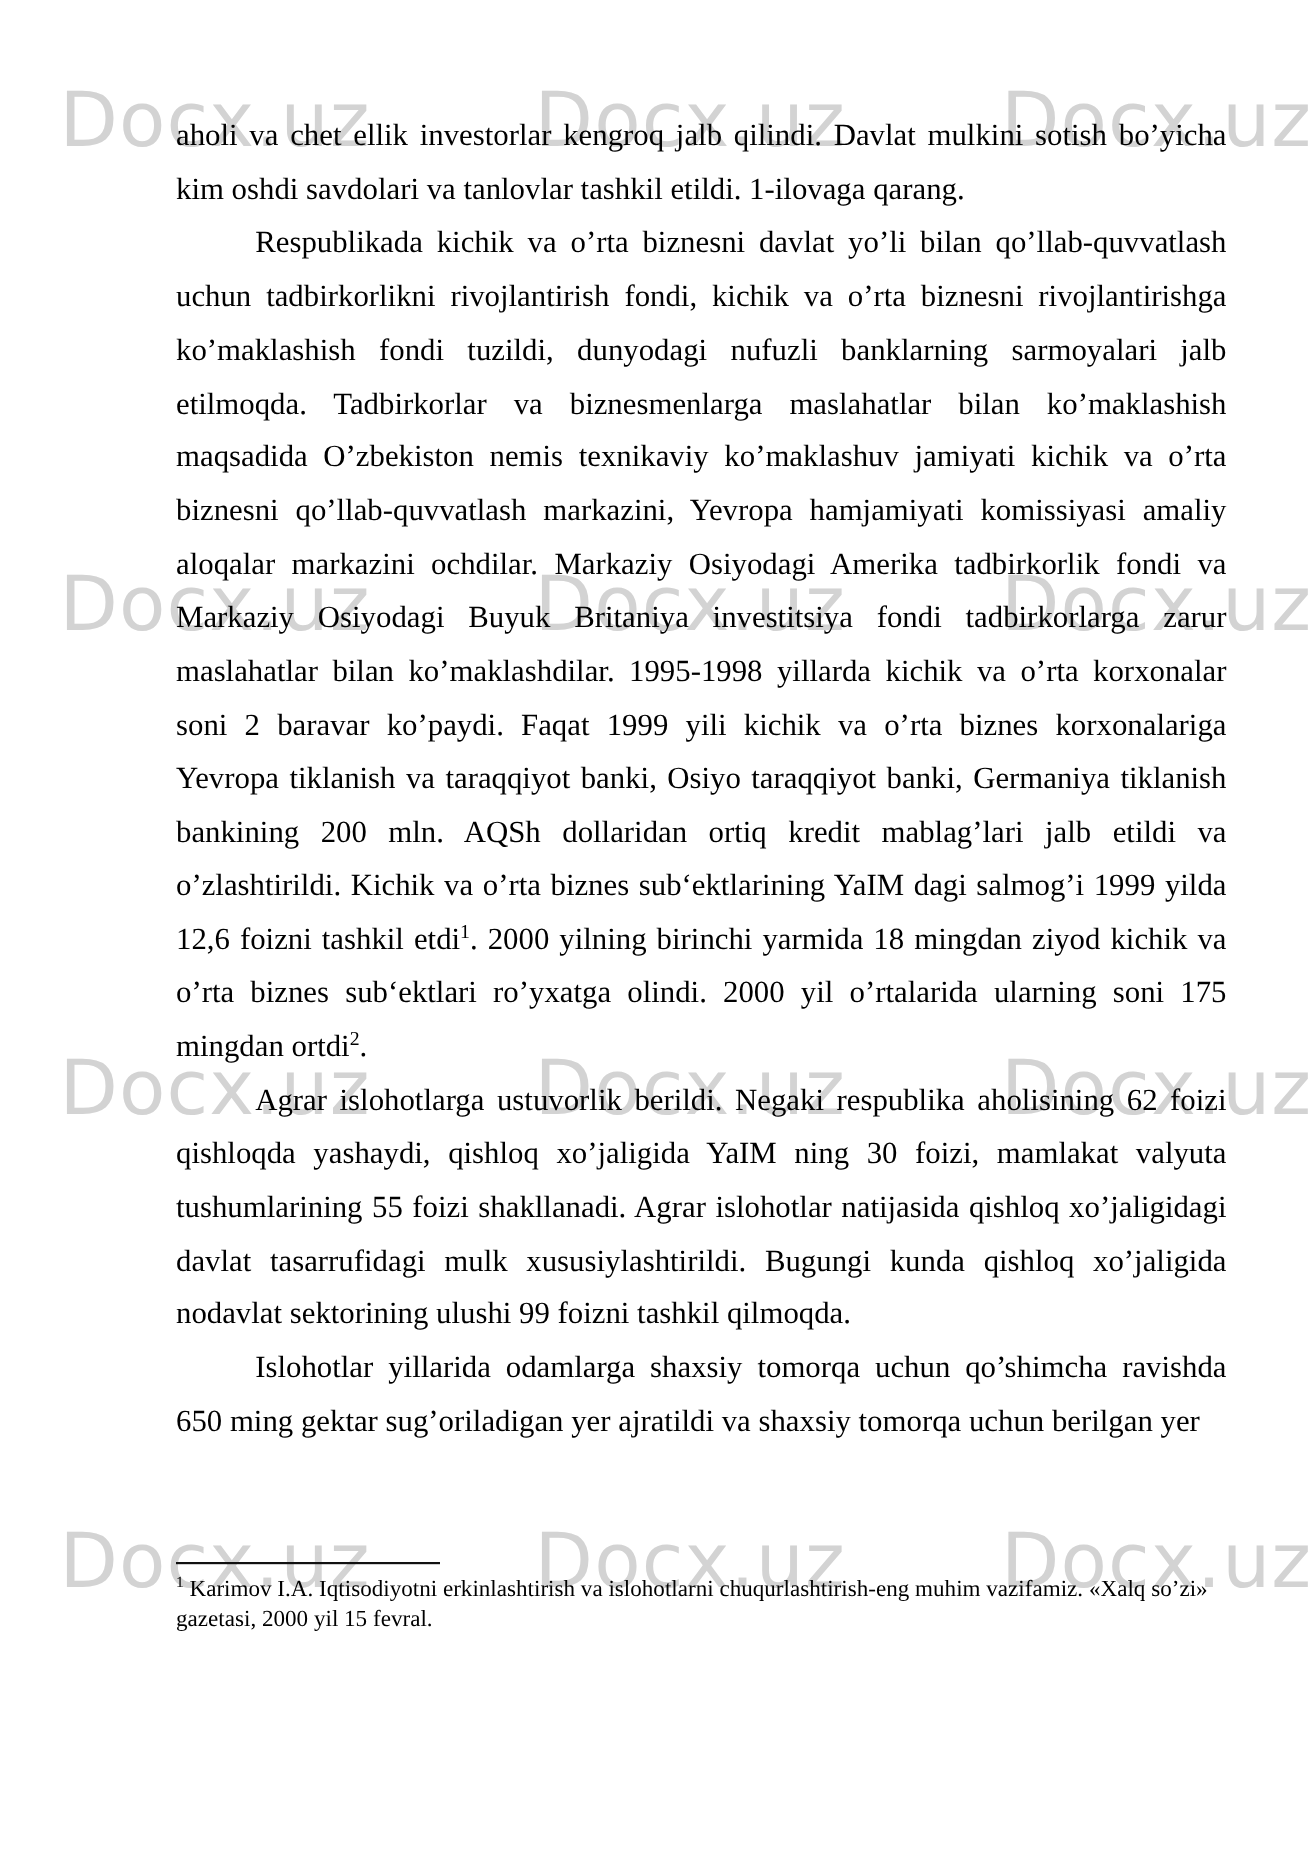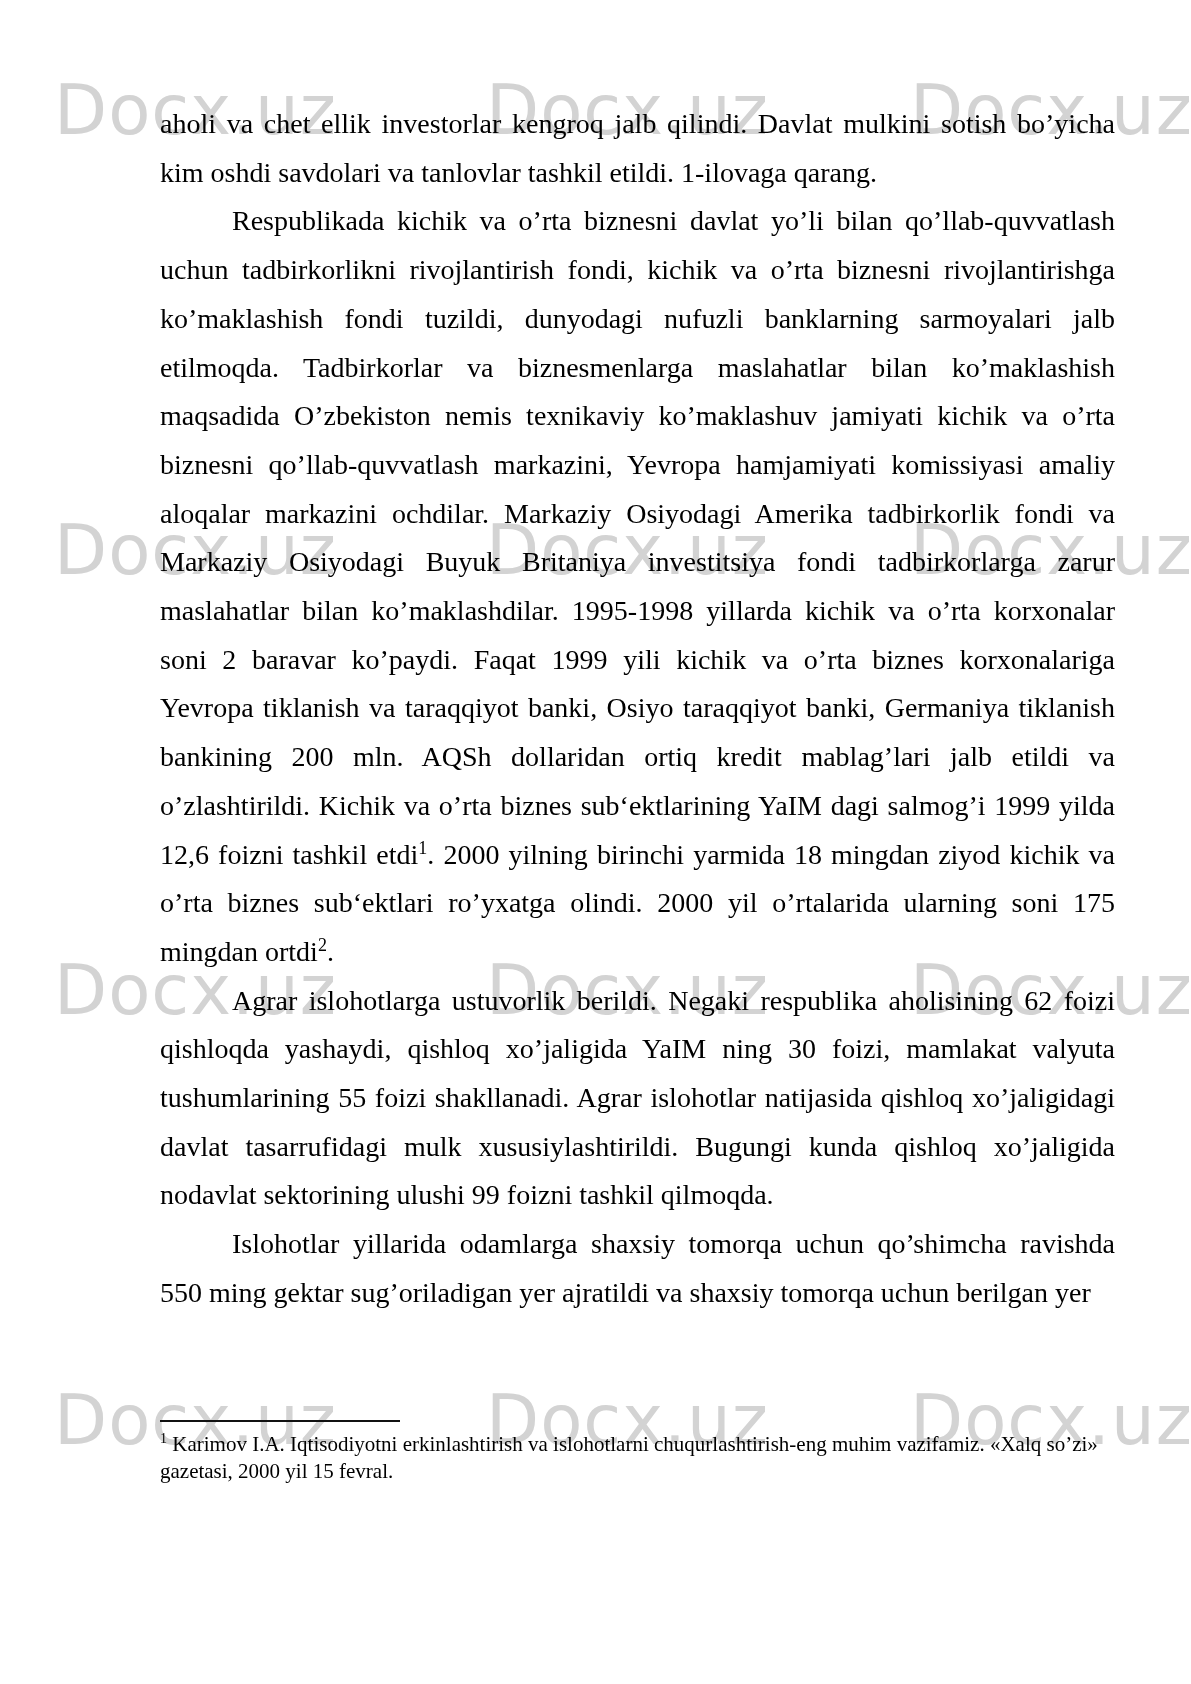--- a/index.html
+++ b/index.html
@@ -81,21 +81,21 @@
       <span class="watermark" style="left: 486px; top: 956px; color: rgb(211, 211, 211);">Docx.uz</span>
       <span class="watermark" style="left: 910px; top: 956px; color: rgb(211, 211, 211);">Docx.uz</span>
       <span class="watermark" style="left: 54px; top: 1386px; color: rgb(211, 211, 211);">Docx.uz</span>
       <span class="watermark" style="left: 486px; top: 1386px; color: rgb(211, 211, 211);">Docx.uz</span>
       <span class="watermark" style="left: 910px; top: 1386px; color: rgb(211, 211, 211);">Docx.uz</span>
     </div>
   <div class="body-text">
       <p><span>aholi va chet ellik investorlar kengroq jalb qilindi. Davlat mulkini sotish bo’yicha kim oshdi savdolari va tanlovlar tashkil etildi. 1-ilovaga qarang.</span></p>
       <p class="indent"><span>Respublikada kichik va o’rta biznesni davlat yo’li bilan qo’llab-quvvatlash uchun tadbirkorlikni rivojlantirish fondi, kichik va o’rta biznesni rivojlantirishga ko’maklashish fondi tuzildi, dunyodagi nufuzli banklarning sarmoyalari jalb etilmoqda. Tadbirkorlar va biznesmenlarga maslahatlar bilan ko’maklashish maqsadida O’zbekiston nemis texnikaviy ko’maklashuv jamiyati kichik va o’rta biznesni qo’llab-quvvatlash markazini, Yevropa hamjamiyati komissiyasi amaliy aloqalar markazini ochdilar. Markaziy Osiyodagi Amerika tadbirkorlik fondi va Markaziy Osiyodagi Buyuk Britaniya investitsiya fondi tadbirkorlarga zarur maslahatlar bilan ko’maklashdilar. 1995-1998 yillarda kichik va o’rta korxonalar soni 2 baravar ko’paydi. Faqat 1999 yili kichik va o’rta biznes korxonalariga Yevropa tiklanish va taraqqiyot banki, Osiyo taraqqiyot banki, Germaniya tiklanish bankining 200 mln. AQSh dollaridan ortiq kredit mablag’lari jalb etildi va o’zlashtirildi. Kichik va o’rta biznes sub‘ektlarining YaIM dagi salmog’i 1999 yilda 12,6 foizni tashkil etdi</span><sup class="fnref">1</sup><span>. 2000 yilning birinchi yarmida 18 mingdan ziyod kichik va o’rta biznes sub‘ektlari ro’yxatga olindi. 2000 yil o’rtalarida ularning soni 175 mingdan ortdi</span><sup class="fnref">2</sup><span>.</span></p>
       <p class="indent"><span>Agrar islohotlarga ustuvorlik berildi. Negaki respublika aholisining 62 foizi qishloqda yashaydi, qishloq xo’jaligida YaIM ning 30 foizi, mamlakat valyuta tushumlarining 55 foizi shakllanadi. Agrar islohotlar natijasida qishloq xo’jaligidagi davlat tasarrufidagi mulk xususiylashtirildi. Bugungi kunda qishloq xo’jaligida nodavlat sektorining ulushi 99 foizni tashkil qilmoqda.</span></p>
-      <p class="indent"><span>Islohotlar yillarida odamlarga shaxsiy tomorqa uchun qo’shimcha ravishda 550 ming gektar sug’oriladigan yer ajratildi va shaxsiy tomorqa uchun berilgan yer</span></p>
+      <p class="indent"><span>Islohotlar yillarida odamlarga shaxsiy tomorqa uchun qo’shimcha ravishda 650 ming gektar sug’oriladigan yer ajratildi va shaxsiy tomorqa uchun berilgan yer</span></p>
     </div>
   <div class="footnote-area">
     <div class="fn-sep"></div>
     <div class="footnote-list">
         <p class="footnote"><sup>1</sup> <span>Karimov I.A. Iqtisodiyotni erkinlashtirish va islohotlarni chuqurlashtirish-eng muhim vazifamiz. «Xalq so’zi» gazetasi, 2000 yil 15 fevral.</span></p>
       </div>
   </div>
 </div>
 
 </body></html>

